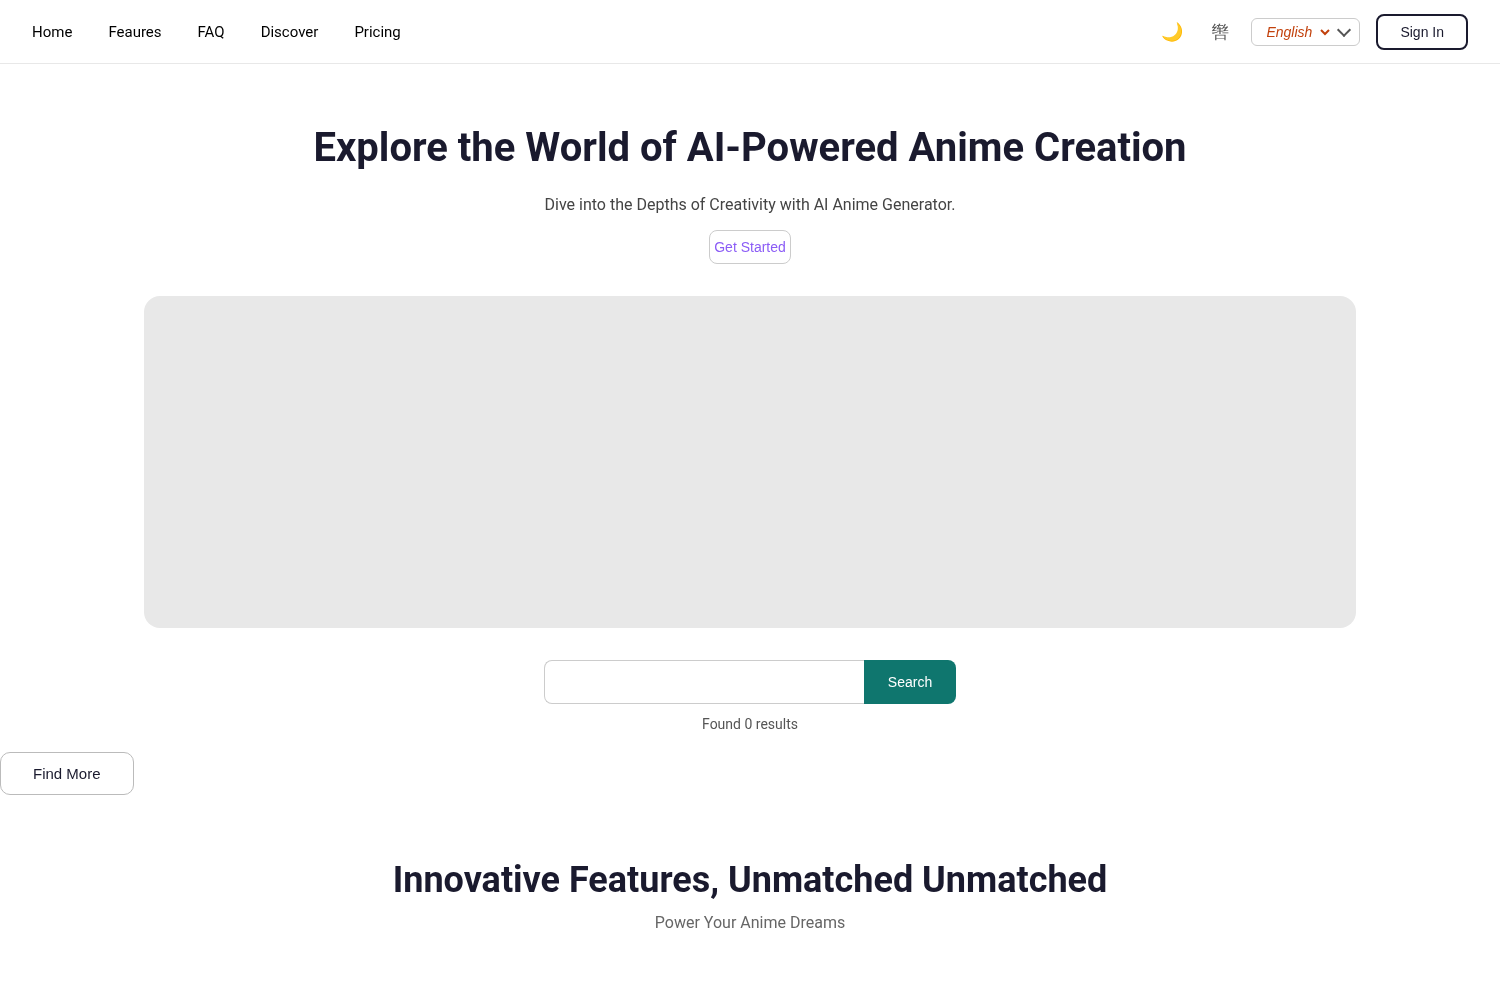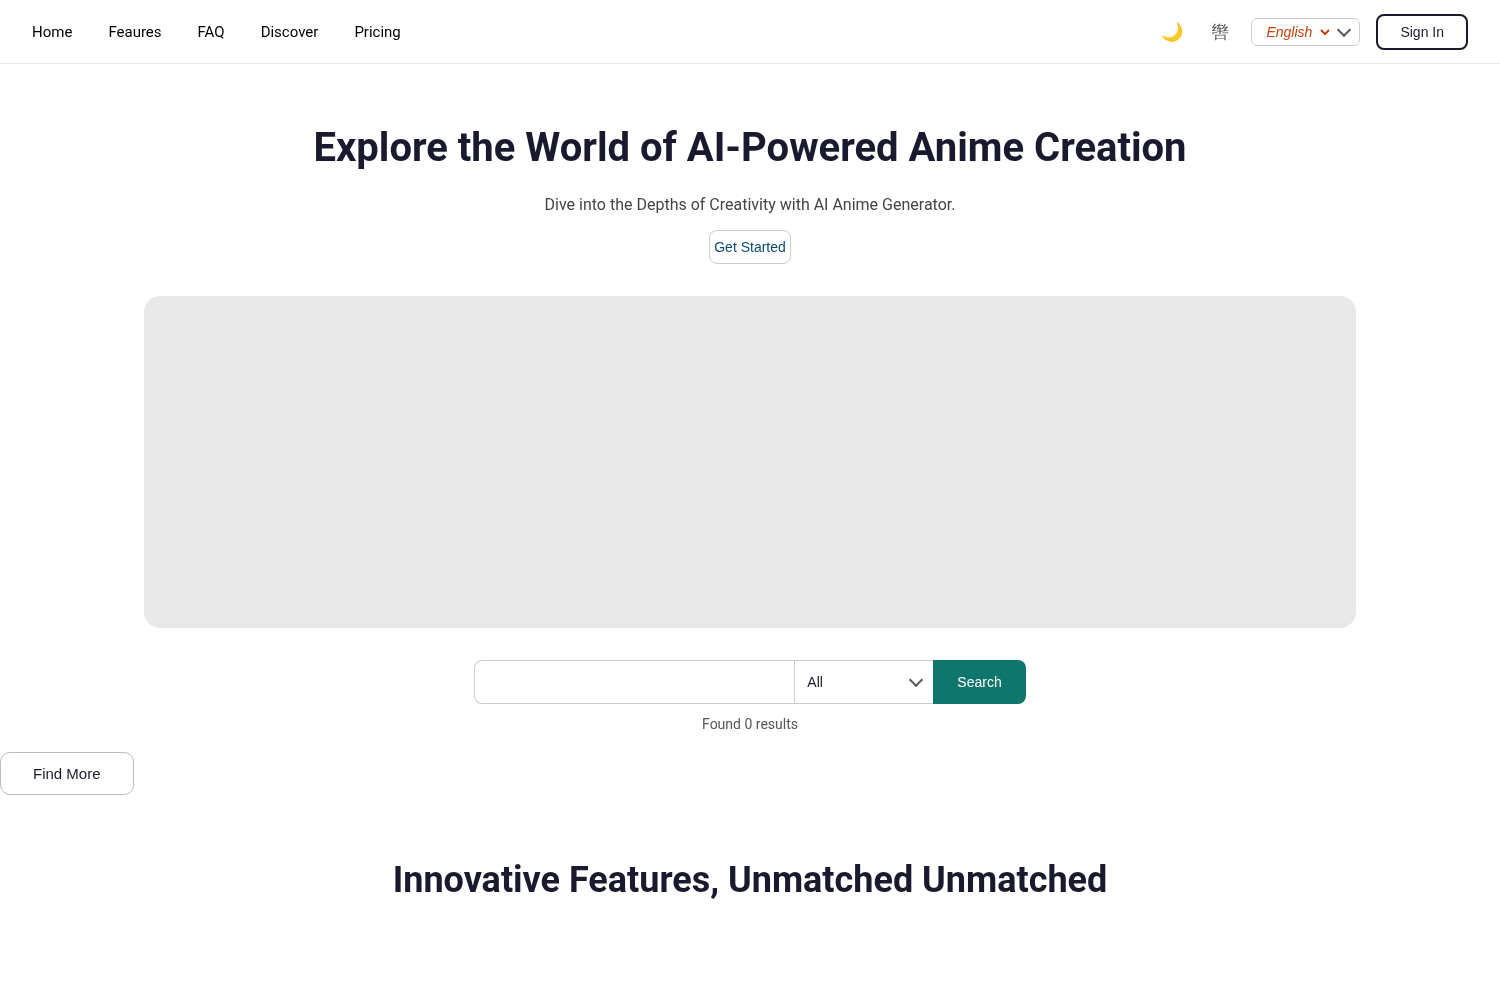--- a/index.html
+++ b/index.html
@@ -115,21 +115,21 @@
       font-size: 16px;
       color: #444;
     }
 
     .get-started-btn {
       background: white;
       border: 1.5px solid #ccc;
       border-radius: 8px;
       padding: 8px 4px;
       font-size: 14px;
-      color: #0c4a6e;
+      color: #8b5cf6;
       cursor: pointer;
       font-weight: 500;
     }
 
     
     .banner-area {
       margin: 32px 144px 0;
       background: #e8e8e8;
       border-radius: 16px;
       height: 332px;
@@ -287,33 +287,25 @@
     <span class="hero-subtitle">Dive into the Depths of Creativity with AI Anime Generator.</span>
     <button class="get-started-btn">Get Started</button>
   </div>
 </section>
 
 <div class="banner-area"></div>
 
 <div class="search-section">
   <div class="search-row">
     <input class="search-input" type="text" style="">
-    <div class="category-select-wrapper">
-      <select>
-        <option>All</option>
-        <option>Characters</option>
-        <option>Backgrounds</option>
-        <option>Scenes</option>
-      </select>
-      <span class="chevron"></span>
-    </div>
     <button class="search-btn">Search</button>
   </div>
   <span class="results-text">Found 0 results</span>
 </div>
 
 <div class="find-more-section">
   <button class="find-more-btn">Find More</button>
 </div>
 
 <section class="features-section">
   <h2 class="features-title">Innovative Features, Unmatched Unmatched</h2>
+  <p class="features-subtitle">Power Your Anime Dreams</p>
 </section>
 
 </body></html>

